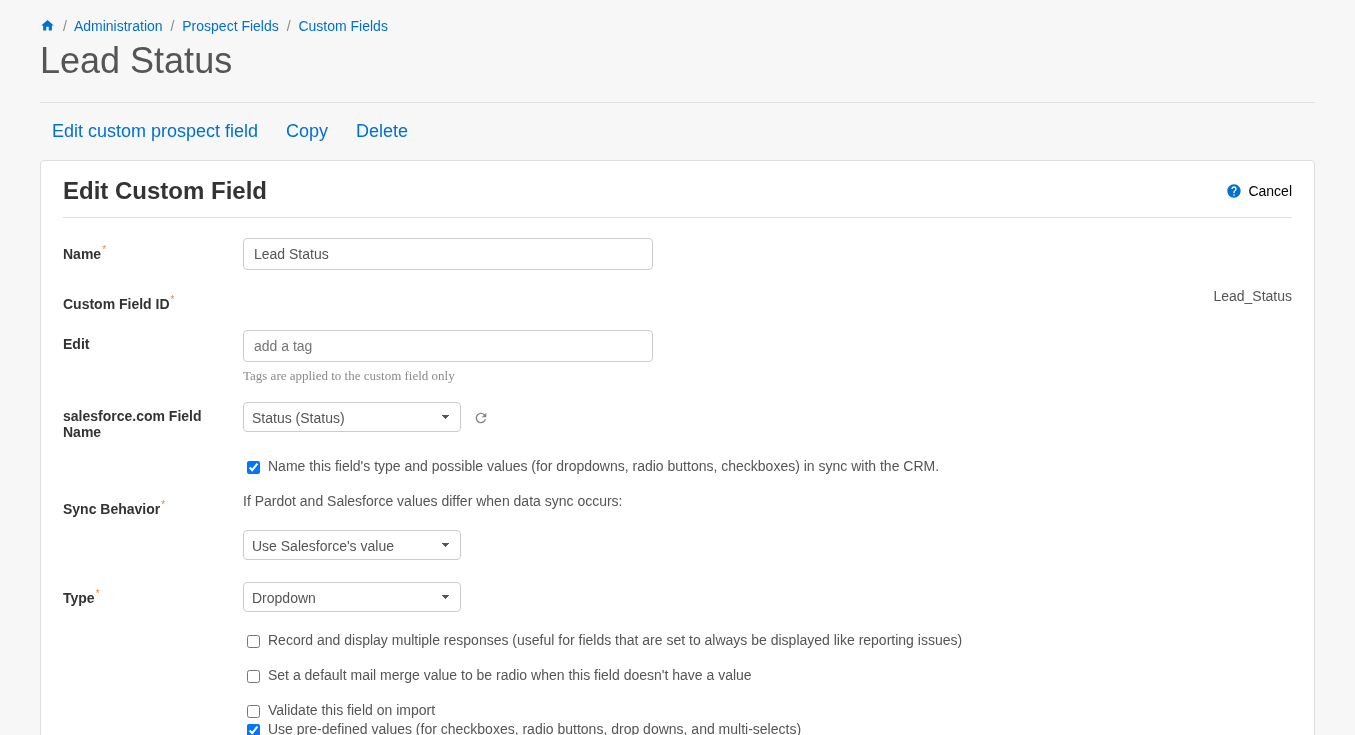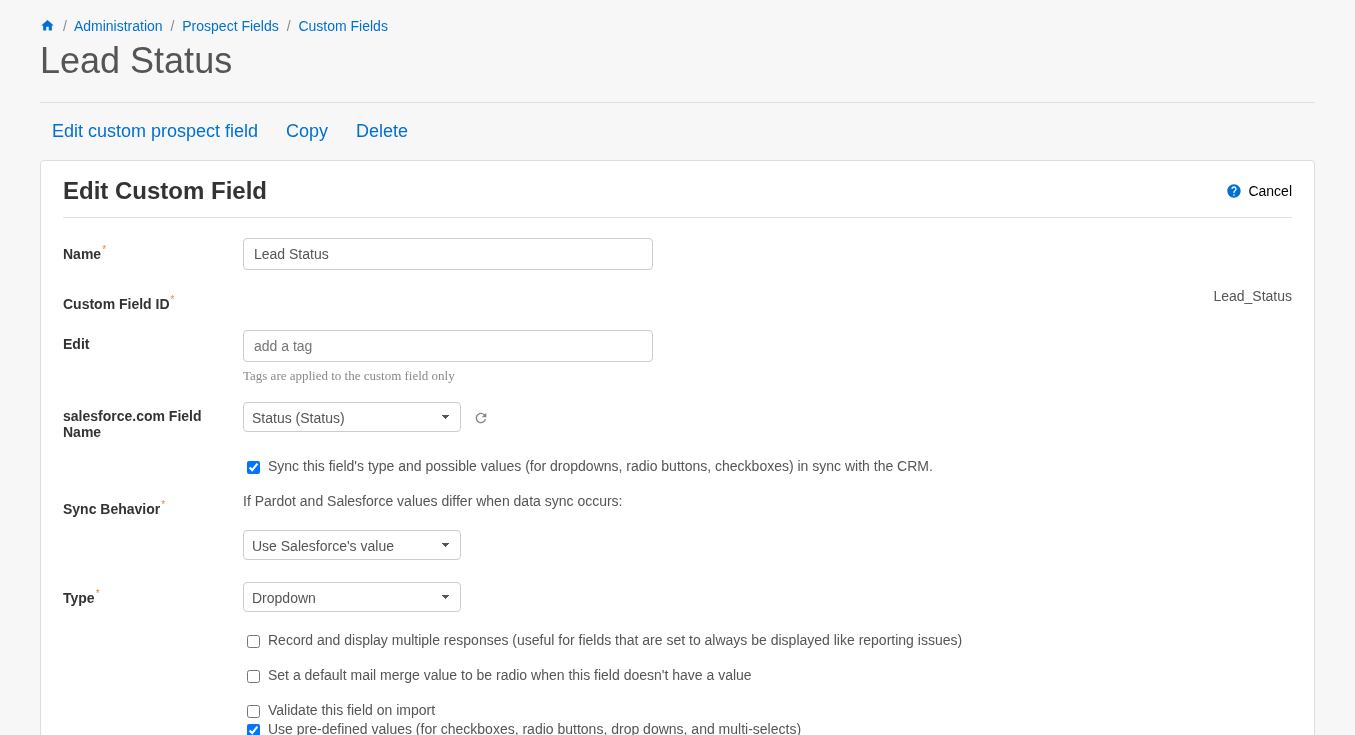--- a/index.html
+++ b/index.html
@@ -261,21 +261,21 @@
         <span class="refresh-icon">
           <svg viewBox="0 0 24 24">
               <path d="M17.65 6.35A7.958 7.958 0 0 0 12 4c-4.42 0-7.99 3.58-7.99 8s3.57 8 7.99 8c3.73 0 6.84-2.55 7.73-6h-2.08A5.99 5.99 0 0 1 12 18c-3.31 0-6-2.69-6-6s2.69-6 6-6c1.66 0 3.14.69 4.22 1.78L13 11h7V4l-2.35 2.35z"></path>
             </svg>
         </span>
       </div>
     </div>
 
     <div class="checkbox-row">
       <input type="checkbox" checked="" style="">
-      <label>Sync this field's type and possible values (for dropdowns, radio buttons, checkboxes) in sync with the CRM.</label>
+      <label>Name this field's type and possible values (for dropdowns, radio buttons, checkboxes) in sync with the CRM.</label>
     </div>
 
     <div class="form-row" style="margin-bottom:22px;">
       <div class="form-label">
         <span>Sync Behavior</span><span class="req">*</span>
       </div>
       <div class="form-control-wrap">
         <div class="sync-desc">If Pardot and Salesforce values differ when data sync occurs:</div>
         <select class="form-select">
           <option>Use Salesforce's value</option>

